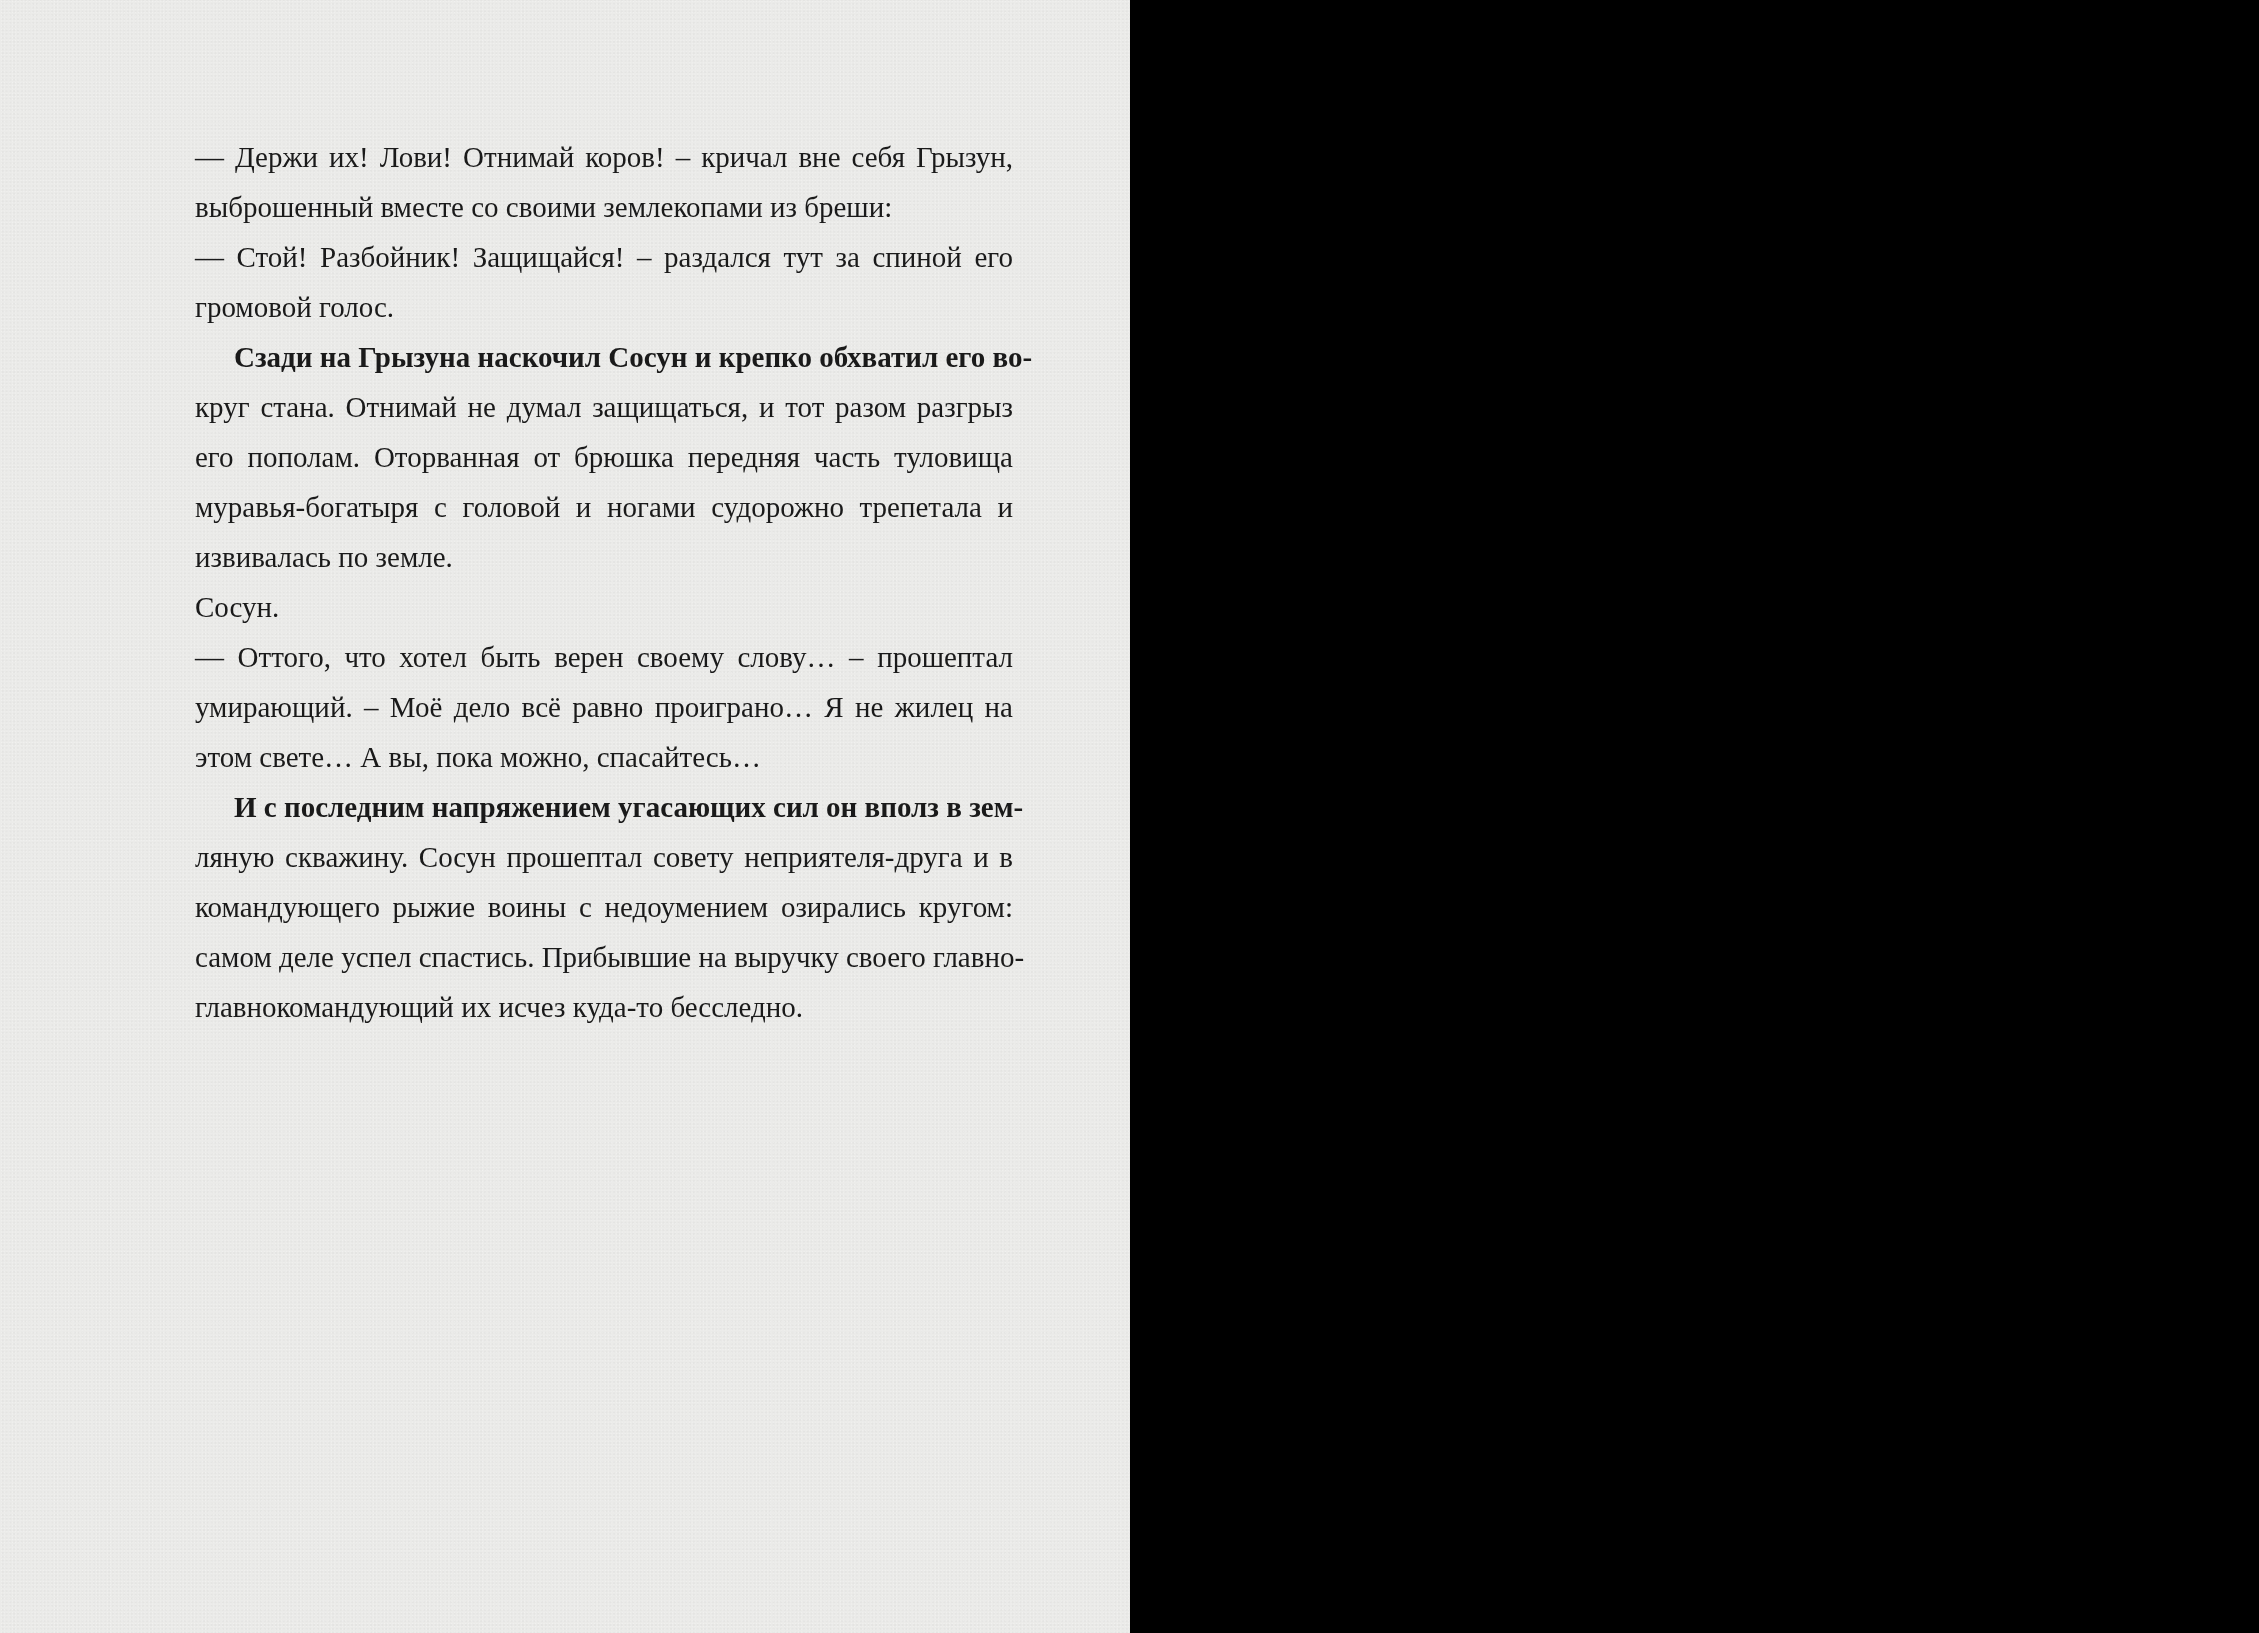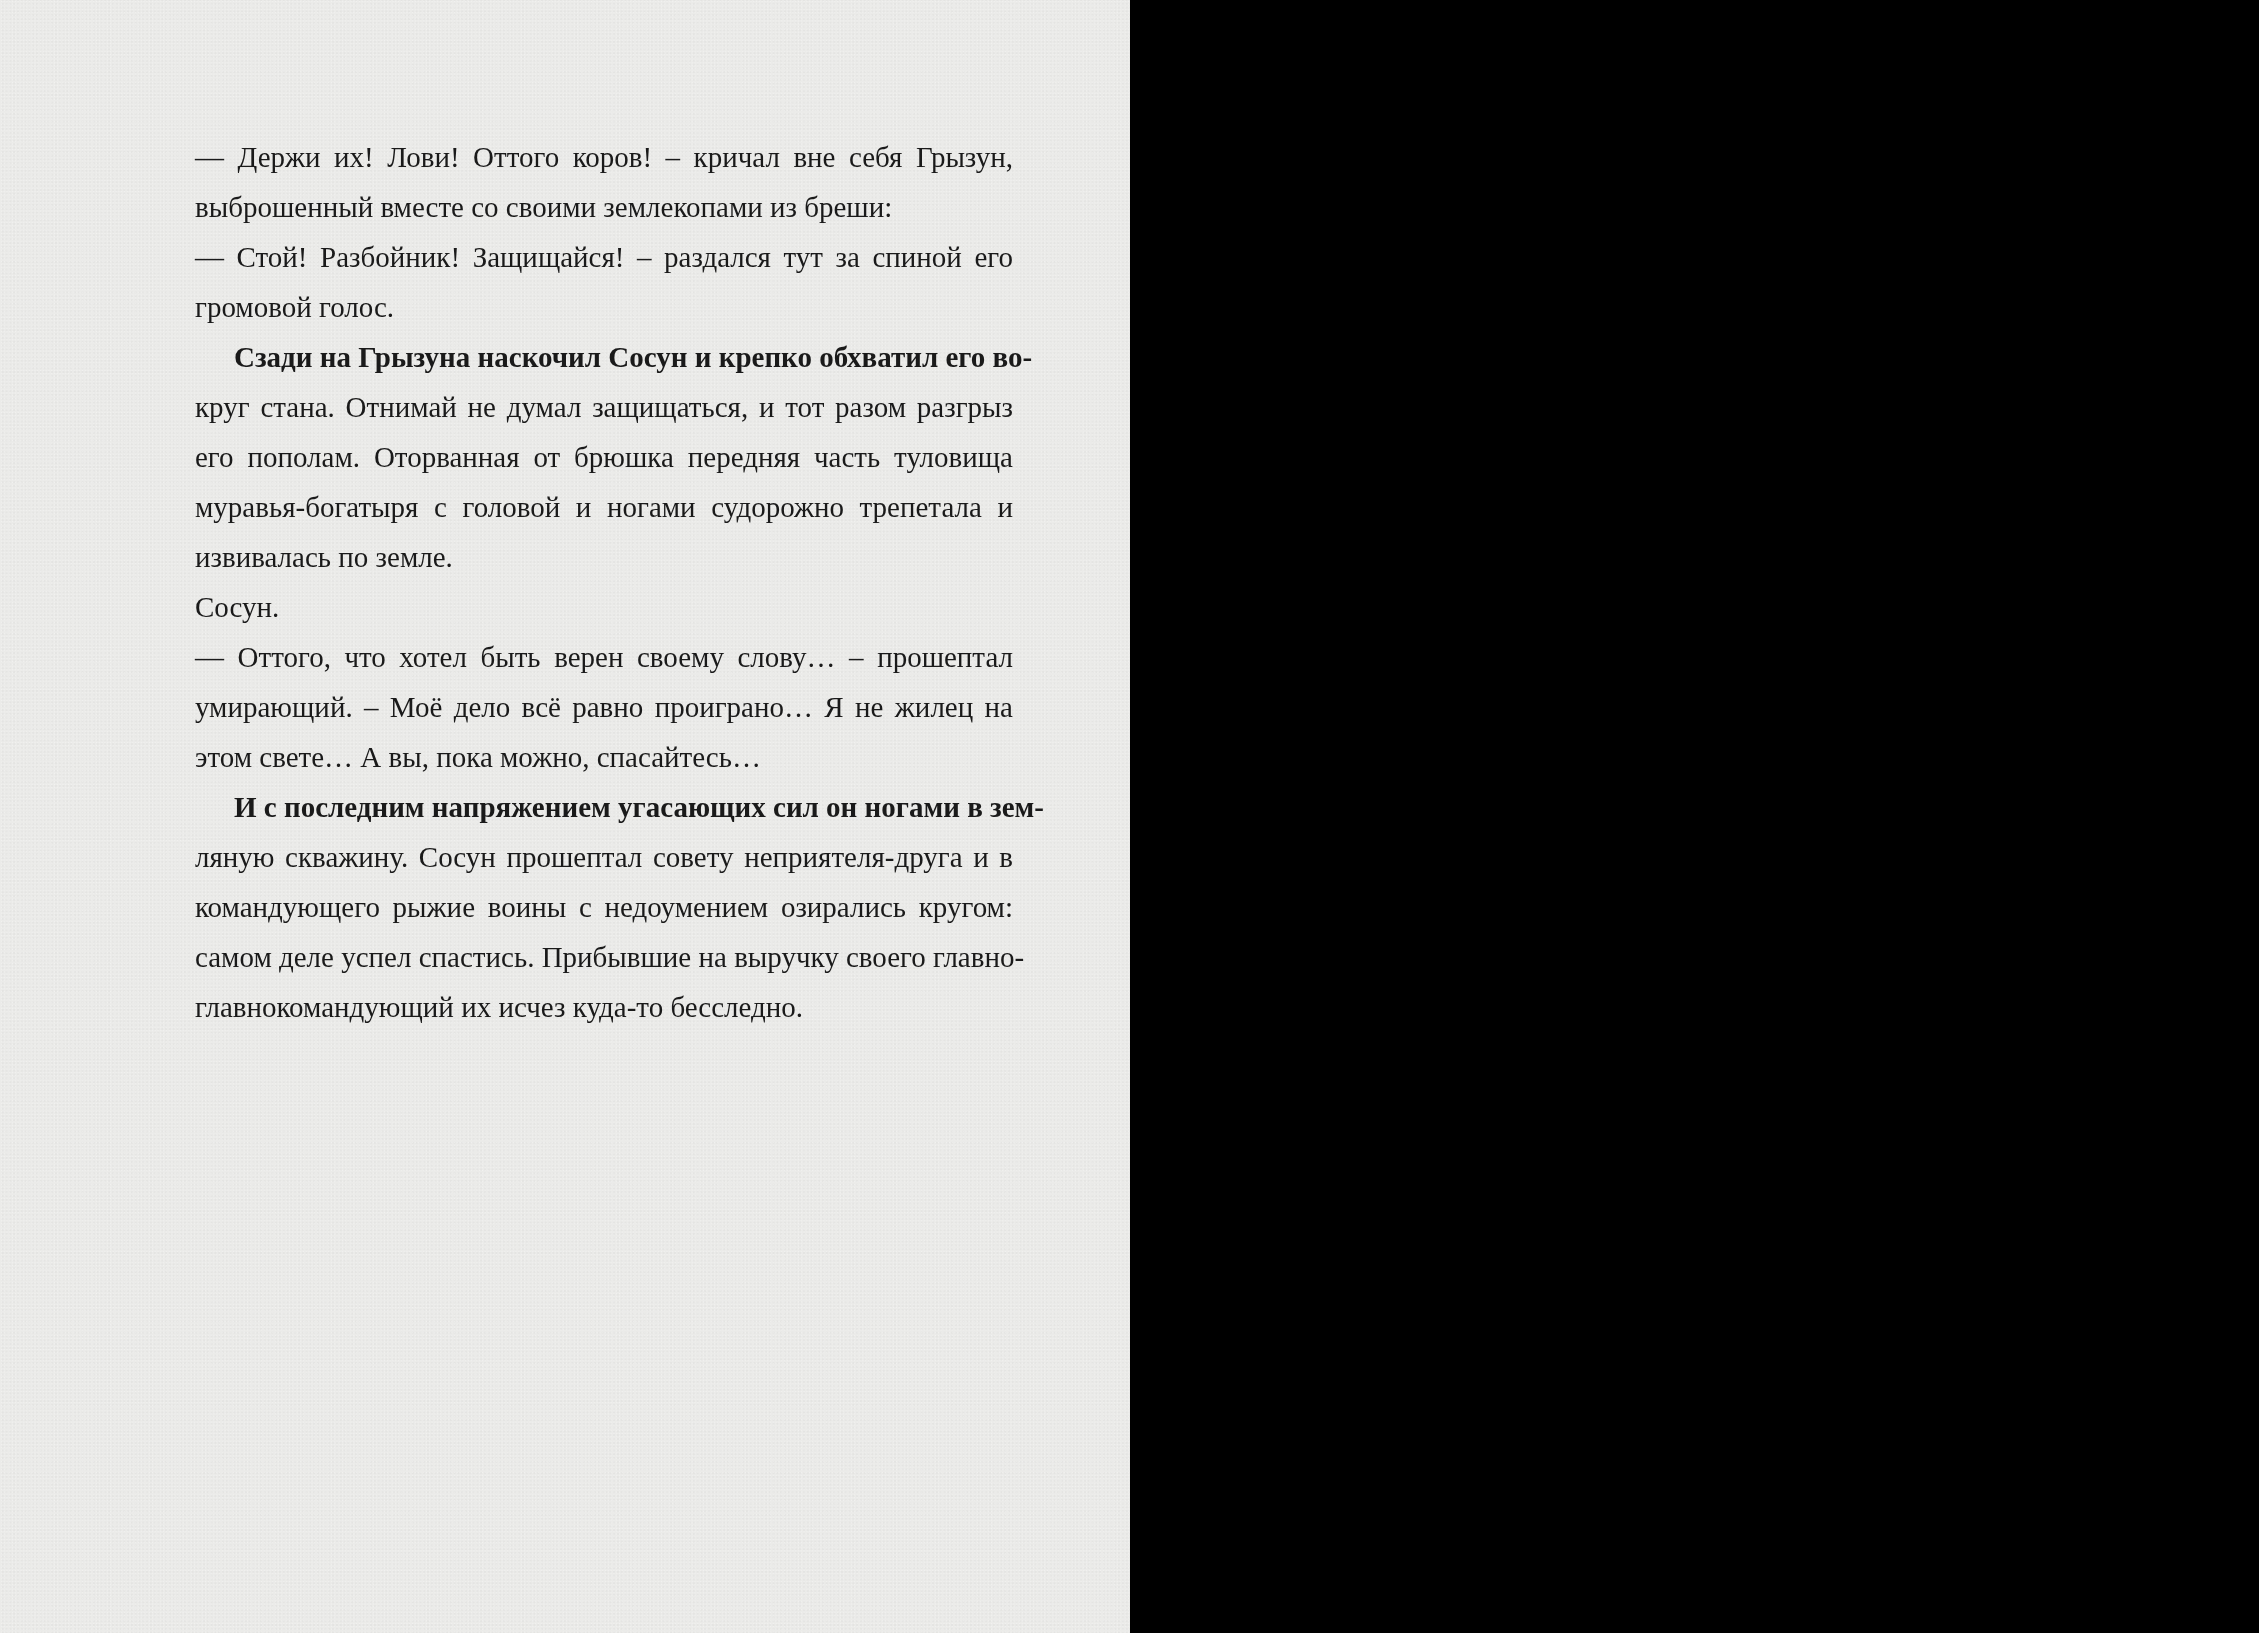--- a/index.html
+++ b/index.html
@@ -56,21 +56,21 @@
     }
   </style>
 </head>
 <body>
 
 <div class="viewport">
   <div class="page">
     <div class="text-block">
 
       <div class="paragraph">
-        <span class="line">— Держи их! Лови! Оттого коров! – кричал вне себя Грызун,</span>
+        <span class="line">— Держи их! Лови! Отнимай коров! – кричал вне себя Грызун,</span>
         <span class="line last">выброшенный вместе со своими землекопами из бреши:</span>
       </div>
 
       <div class="paragraph">
         <span class="line">— Стой! Разбойник! Защищайся! – раздался тут за спиной его</span>
         <span class="line last">громовой голос.</span>
       </div>
 
       <div class="paragraph">
         <span class="line indent">Сзади на Грызуна наскочил Сосун и крепко обхватил его во-</span>
@@ -84,21 +84,21 @@
         <span class="line last">Сосун.</span>
       </div>
 
       <div class="paragraph">
         <span class="line">— Оттого, что хотел быть верен своему слову… – прошептал</span>
         <span class="line">умирающий. – Моё дело всё равно проиграно… Я не жилец на</span>
         <span class="line last">этом свете… А вы, пока можно, спасайтесь…</span>
       </div>
 
       <div class="paragraph">
-        <span class="line indent">И с последним напряжением угасающих сил он ногами в зем-</span>
+        <span class="line indent">И с последним напряжением угасающих сил он вполз в зем-</span>
         <span class="line">ляную скважину. Сосун прошептал совету неприятеля-друга и в</span>
         <span class="line">командующего рыжие воины с недоумением озирались кругом:</span>
         <span class="line">самом деле успел спастись. Прибывшие на выручку своего главно-</span>
         <span class="line last">главнокомандующий их исчез куда-то бесследно.</span>
       </div>
 
     </div>
   </div>
   <div class="dark-area" style="position:absolute;left:1130px;top:0;width:1130px;height:1634px;background:#000;"></div>
 </div>

